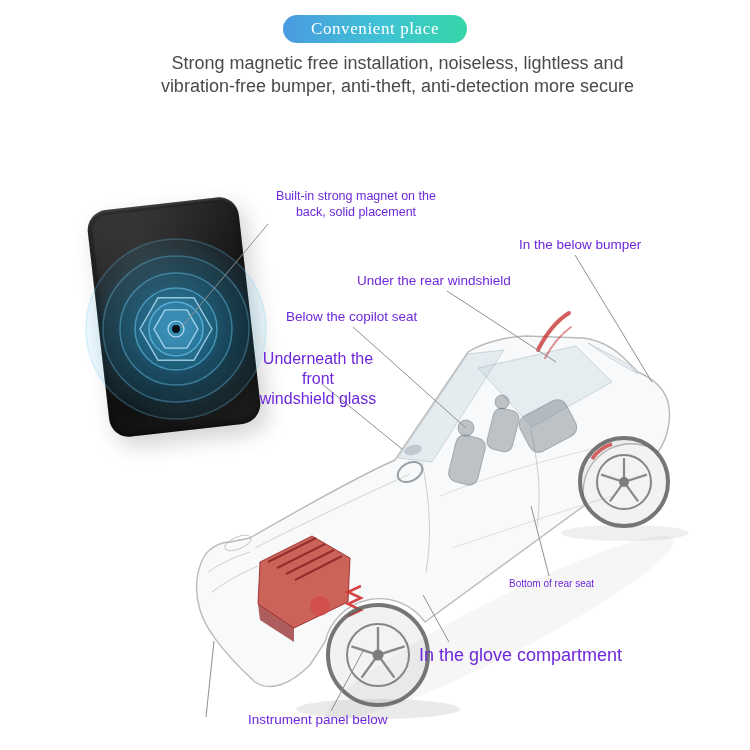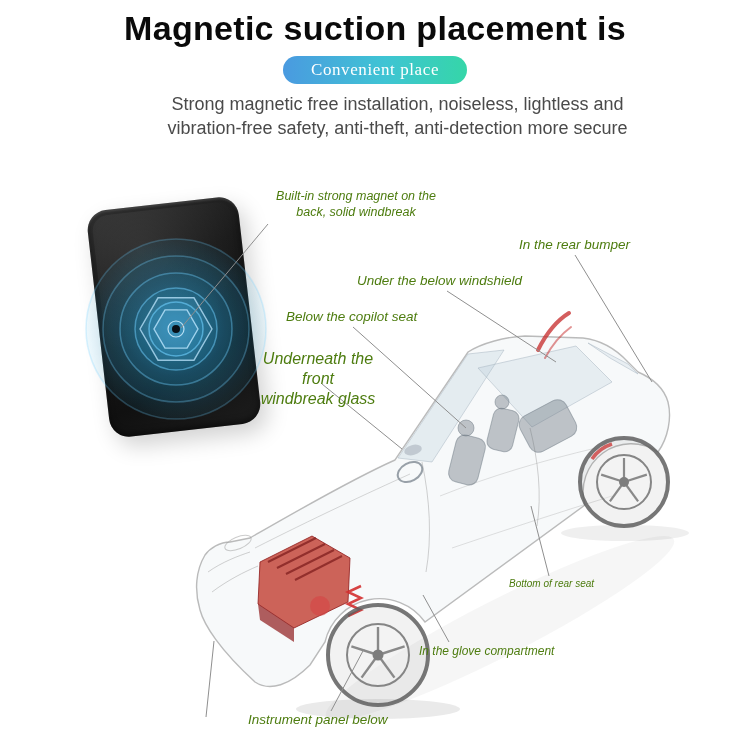--- a/index.html
+++ b/index.html
@@ -31,47 +31,46 @@
     content:"";position:absolute;inset:5px;border-radius:16px;
     background:radial-gradient(circle at 32% 18%,rgba(255,255,255,.08),transparent 50%);
   }
   .glow{position:absolute;left:81px;top:234px;z-index:3;}
 
   
   .car{position:absolute;left:160px;top:310px;z-index:1;}
   .leaders{position:absolute;left:0;top:0;z-index:5;pointer-events:none;}
 
   
-  .note{position:absolute;z-index:6;font-size:13px;color:#4d7c0f;white-space:nowrap;line-height:1.25;font-style:italic;}
+  .note{position:absolute;z-index:6;font-size:13px;color:#6d28d9;white-space:nowrap;line-height:1.25;}
   .note.two{white-space:normal;text-align:center;}
   .note.two span{display:block;}
   #note-magnet{left:258px;top:189px;width:196px;font-size:12.5px;}
   #note-rear-bumper{left:519px;top:237px;font-size:13.5px;}
   #note-rear-windshield{left:357px;top:273px;font-size:13.5px;}
   #note-copilot{left:286px;top:309px;font-size:13.5px;}
   #note-windbreak{left:258px;top:349px;width:120px;font-size:16px;}
   #note-rear-seat{left:509px;top:578px;font-size:10px;}
-  #note-glove{left:419px;top:644px;font-size:12px;}
+  #note-glove{left:419px;top:644px;font-size:18px;}
   #note-front-bumper{left:123px;top:719px;font-size:13.5px;}
   #note-instrument{left:248px;top:712px;font-size:13.5px;}
 </style>
 </head>
 <body>
 
 <div class="stage">
 
   <h1 class="title">
-    <span class="t-line">Magnetic suction placement is</span>
   </h1>
 
   <div class="badge">Convenient place</div>
 
   <p class="subtitle">
     <span class="s-line">Strong magnetic free installation, noiseless, lightless and</span>
-    <span class="s-line">vibration-free safety, anti-theft, anti-detection more secure</span>
+    <span class="s-line">vibration-free bumper, anti-theft, anti-detection more secure</span>
   </p>
 
   <div class="device"></div>
 
   <svg class="glow" width="190" height="190" viewBox="0 0 190 190">
     <defs>
       <radialGradient id="glowGrad" cx="50%" cy="50%" r="50%">
         <stop offset="0%" stop-color="#4fc3f7" stop-opacity="0.45"></stop>
         <stop offset="60%" stop-color="#29b6f6" stop-opacity="0.15"></stop>
         <stop offset="100%" stop-color="#29b6f6" stop-opacity="0"></stop>
@@ -179,26 +178,26 @@
       <line x1="322" y1="384" x2="402" y2="449"></line>
       <line x1="549" y1="576" x2="531" y2="506"></line>
       <line x1="449" y1="642" x2="423" y2="595"></line>
       <line x1="206" y1="717" x2="214" y2="641"></line>
       <line x1="331" y1="711" x2="364" y2="649"></line>
     </g>
   </svg>
 
   <div class="note two" id="note-magnet">
     <span>Built-in strong magnet on the</span>
-    <span>back, solid windbreak</span>
+    <span>back, solid placement</span>
   </div>
-  <div class="note" id="note-rear-bumper">In the rear bumper</div>
-  <div class="note" id="note-rear-windshield">Under the below windshield</div>
+  <div class="note" id="note-rear-bumper">In the below bumper</div>
+  <div class="note" id="note-rear-windshield">Under the rear windshield</div>
   <div class="note" id="note-copilot">Below the copilot seat</div>
   <div class="note two" id="note-windbreak">
     <span>Underneath the front</span>
-    <span>windbreak glass</span>
+    <span>windshield glass</span>
   </div>
   <div class="note" id="note-rear-seat">Bottom of rear seat</div>
   <div class="note" id="note-glove">In the glove compartment</div>
   <div class="note" id="note-instrument">Instrument panel below</div>
 
 </div>
 
 </body></html>

